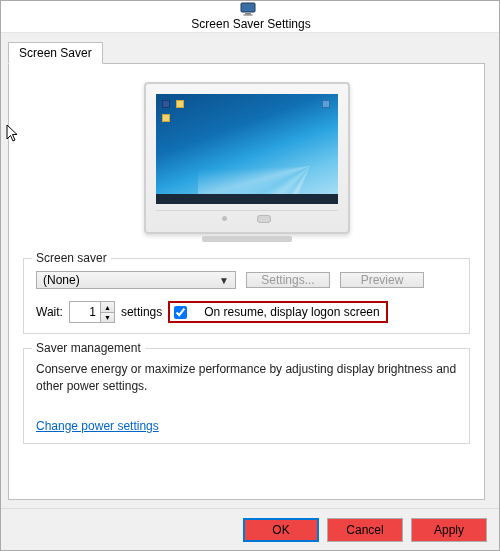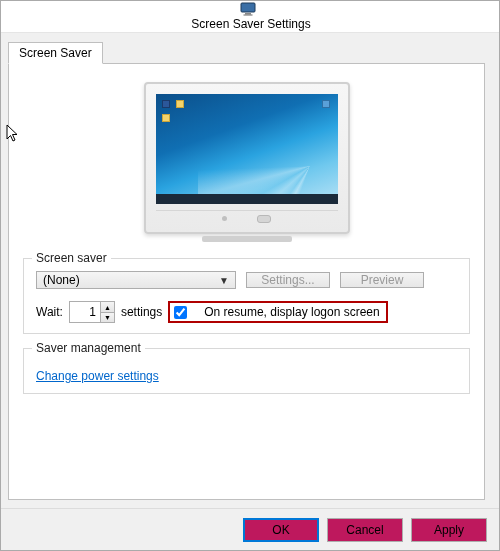--- a/index.html
+++ b/index.html
@@ -180,29 +180,29 @@
     font-size:7px; line-height:1;
   }
   .spin-btns div:first-child{border-bottom:none;}
   .highlight-box {
     border: 2px solid #b00000;
     padding: 2px 6px 2px 4px;
     display: inline-flex; align-items: center; gap: 17px;
   }
   input[type=checkbox]{ width:13px;height:13px; margin:0;}
   .pm-text { font-size:12px; line-height:1.4; color:#222; }
-  .link { color:#0066cc; text-decoration:underline; display:inline-block; margin-top:8px; cursor:pointer;}
+  .link { color:#0066cc; text-decoration:underline; display:inline-block; margin-top:24px; cursor:pointer;}
   .dlg-buttons {
     height: 42px;
     border-top: 1px solid #dcdcdc;
     background:#f0f0f0;
     display:flex; justify-content:flex-end; align-items:center;
     gap:8px; padding:0 12px;
   }
-  .dlg-buttons .btn { min-width:76px; height:24px; background:#be185d; }
+  .dlg-buttons .btn { min-width:76px; height:24px; background:#ef4444; }
   .dlg-buttons .btn.default { border-color:#0078d7; box-shadow:inset 0 0 0 1px #0078d7;}
   .cursor-arrow {
     position:absolute; left:6px; top:124px; pointer-events:none;
   }
 </style>
 </head>
 <body>
 
 <div class="window">
 
@@ -273,20 +273,21 @@
           <span>settings</span>
           <span class="highlight-box">
             <input type="checkbox" checked="" style="">
             <span>On resume, display logon screen</span>
           </span>
         </div>
       </div>
 
       <div class="groupbox">
         <span class="legend">Saver management</span>
+        <div class="pm-text">Conserve energy or maximize performance by adjusting display brightness and other power settings.</div>
         <a class="link">Change power settings</a>
       </div>
 
     </div>
   </div>
 
   <div class="dlg-buttons">
     <div class="btn default">OK</div>
     <div class="btn">Cancel</div>
     <div class="btn">Apply</div>

